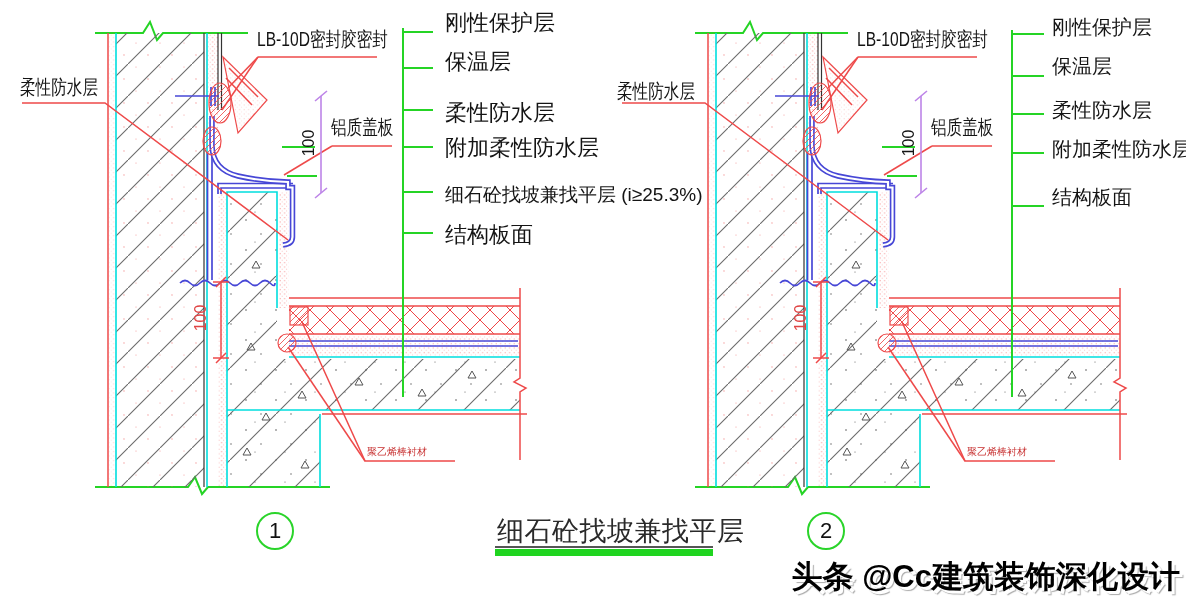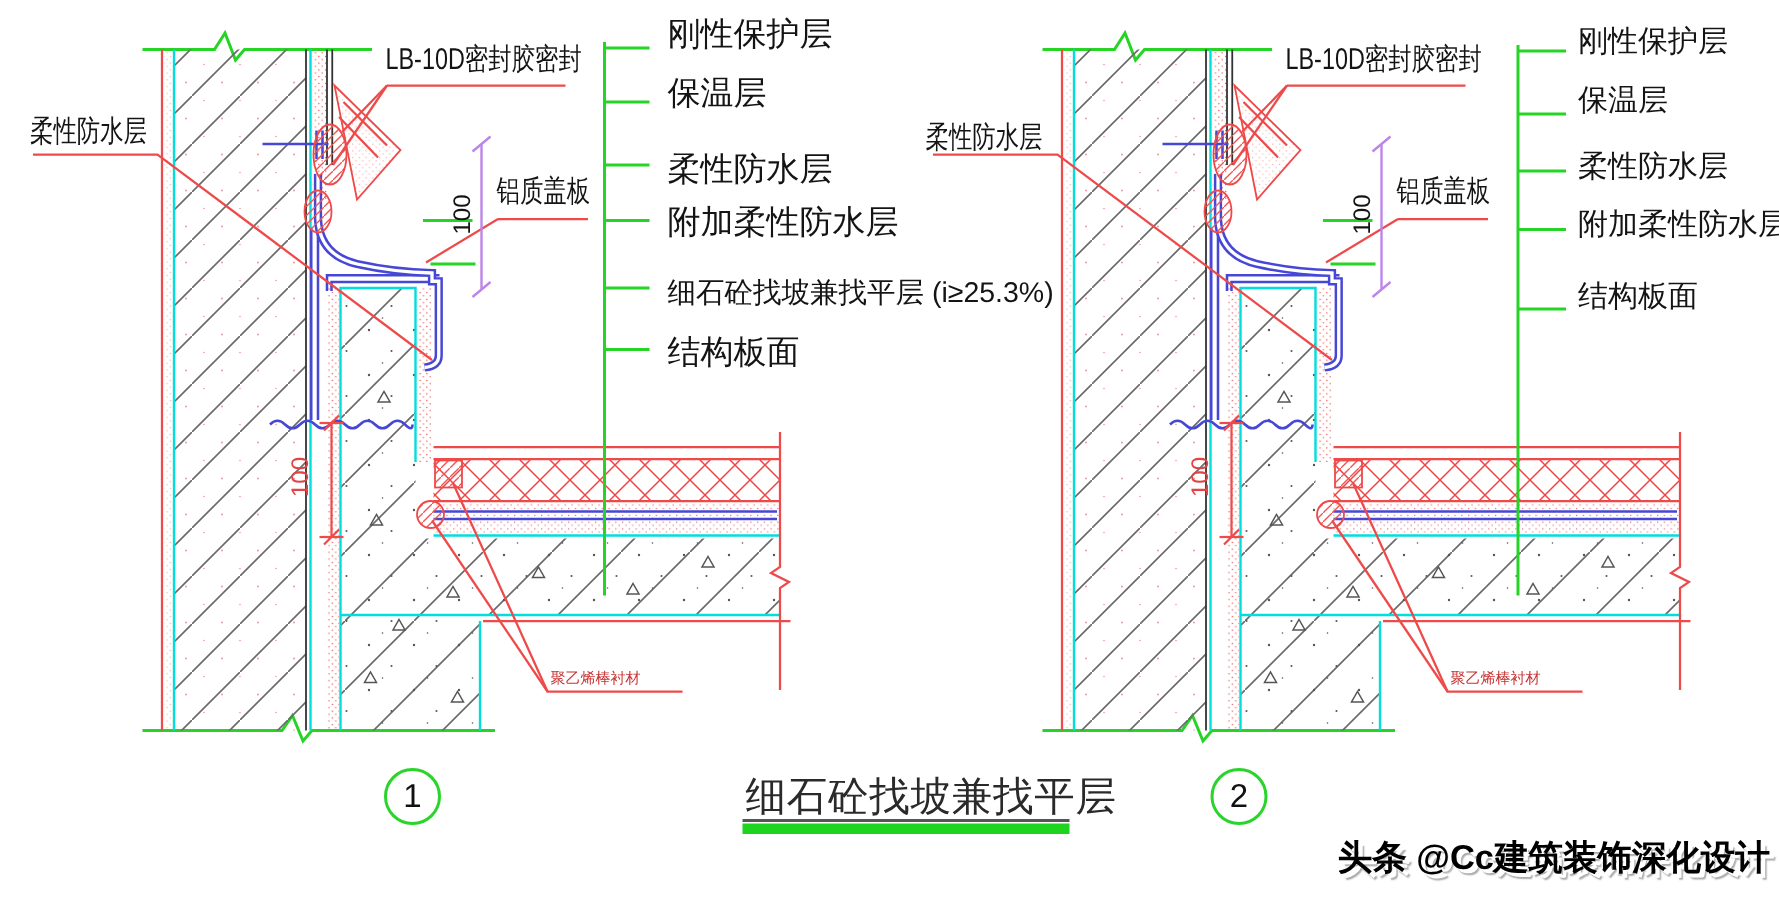--- a/index.html
+++ b/index.html
@@ -195,13 +195,13 @@
 <div class="t lab2" style="left:1052px;top:53px">保温层</div>
 <div class="t lab2" style="left:1052px;top:97px">柔性防水层</div>
 <div class="t lab2" style="left:1052px;top:136px">附加柔性防水层</div>
 <div class="t lab2" style="left:1052px;top:184px">结构板面</div>
 
 <div class="circ" style="left:256px;top:512px">1</div>
 <div class="circ" style="left:807px;top:512px">2</div>
 <div class="t" style="left:497px;top:513px;font-size:27px;letter-spacing:0.5px;color:#2a2a2a">细石砼找坡兼找平层</div>
 <div style="position:absolute;left:495px;top:546px;width:218px;height:2px;background:#555"></div>
 <div style="position:absolute;left:495px;top:549px;width:218px;height:7px;background:#1fd41f"></div>
-<div class="t" style="right:6px;top:556px;left:auto;font-size:23px;font-weight:700;color:#000;text-shadow:3px 3px 0 #fff,4px 4px 1px #aaa;position:absolute;white-space:nowrap">头条 @Cc建筑装饰深化设计</div>
+<div class="t" style="right:6px;top:556px;left:auto;font-size:31px;font-weight:700;color:#000;text-shadow:3px 3px 0 #fff,4px 4px 1px #aaa;position:absolute;white-space:nowrap">头条 @Cc建筑装饰深化设计</div>
 
 </body></html>

